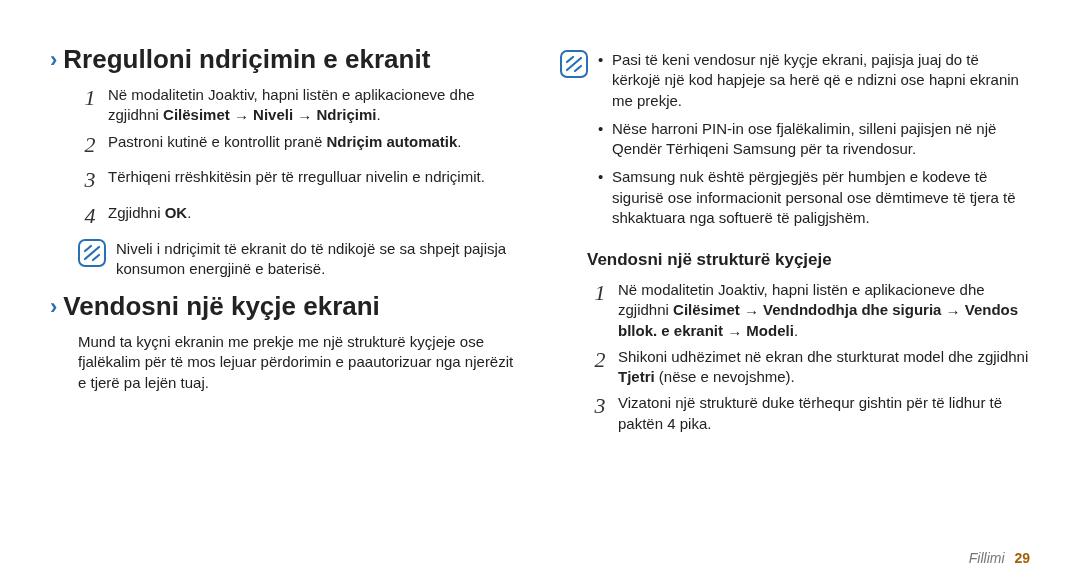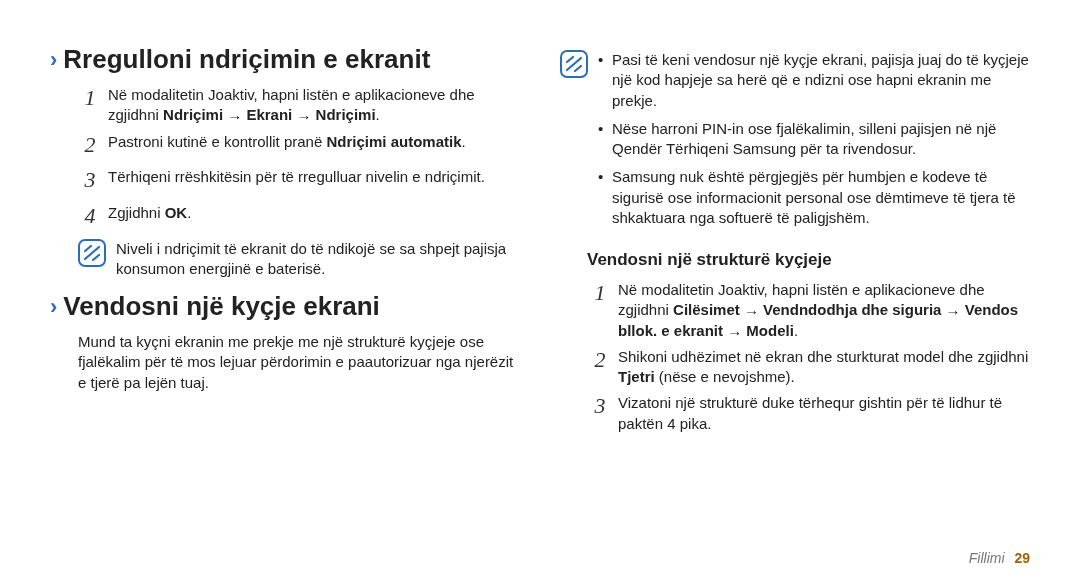--- a/index.html
+++ b/index.html
@@ -35,25 +35,25 @@
   <div class="columns">
 
     <div class="col">
       <div class="section-heading">
         <span class="chev">›</span>
         <h2>Rregulloni ndriçimin e ekranit</h2>
       </div>
       <ol class="steps" id="left-steps">
           <li>
             <span class="step-num">1</span>
-            <span class="step-text">Në modalitetin Joaktiv, hapni listën e aplikacioneve dhe zgjidhni <span class="b">Ndriçimi → Ekrani → Ndriçimi</span>.</span>
+            <span class="step-text">Në modalitetin Joaktiv, hapni listën e aplikacioneve dhe zgjidhni <span class="b">Cilësimet → Niveli → Ndriçimi</span>.</span>
           </li>
           <li>
             <span class="step-num">2</span>
-            <span class="step-text">Pastroni kutinë e kontrollit pranë <span class="b">Ndriçimi automatik</span>.</span>
+            <span class="step-text">Pastroni kutinë e kontrollit pranë <span class="b">Ndriçim automatik</span>.</span>
           </li>
           <li>
             <span class="step-num">3</span>
             <span class="step-text">Tërhiqeni rrëshkitësin për të rregulluar nivelin e ndriçimit.</span>
           </li>
           <li>
             <span class="step-num">4</span>
             <span class="step-text">Zgjidhni <span class="b">OK</span>.</span>
           </li>
         </ol>
@@ -81,21 +81,21 @@
       <div class="note-row" style="margin-left:0;">
         <span class="note-icon">
           <svg viewBox="0 0 28 28" width="28" height="28">
             <rect x="1" y="1" width="26" height="26" rx="6" ry="6" fill="none" stroke="#2a6fb5" stroke-width="2"></rect>
             <line x1="7" y1="20" x2="21" y2="8" stroke="#2a6fb5" stroke-width="2.2" stroke-linecap="round"></line>
             <path d="M13 7 L7 12" stroke="#2a6fb5" stroke-width="2.2" stroke-linecap="round" fill="none"></path>
             <path d="M21 16 L15 21" stroke="#2a6fb5" stroke-width="2.2" stroke-linecap="round" fill="none"></path>
           </svg>
         </span>
         <ul class="bullets" id="right-bullets">
-            <li>Pasi të keni vendosur një kyçje ekrani, pajisja juaj do të kyçjeje një kod hapjeje sa herë që e ndizni ose hapni ekranin me prekje.</li>
+            <li>Pasi të keni vendosur një kyçje ekrani, pajisja juaj do të kërkojë një kod hapjeje sa herë që e ndizni ose hapni ekranin me prekje.</li>
             <li>Nëse harroni PIN-in ose fjalëkalimin, silleni pajisjen në një Qendër Tërhiqeni Samsung për ta rivendosur.</li>
             <li>Samsung nuk është përgjegjës për humbjen e kodeve të sigurisë ose informacionit personal ose dëmtimeve të tjera të shkaktuara nga softuerë të paligjshëm.</li>
           </ul>
       </div>
 
       <div class="sub-heading">Vendosni një strukturë kyçjeje</div>
       <ol class="steps" id="right-steps">
           <li>
             <span class="step-num">1</span>
             <span class="step-text">Në modalitetin Joaktiv, hapni listën e aplikacioneve dhe zgjidhni <span class="b">Cilësimet → Vendndodhja dhe siguria → Vendos bllok. e ekranit → Modeli</span>.</span>

